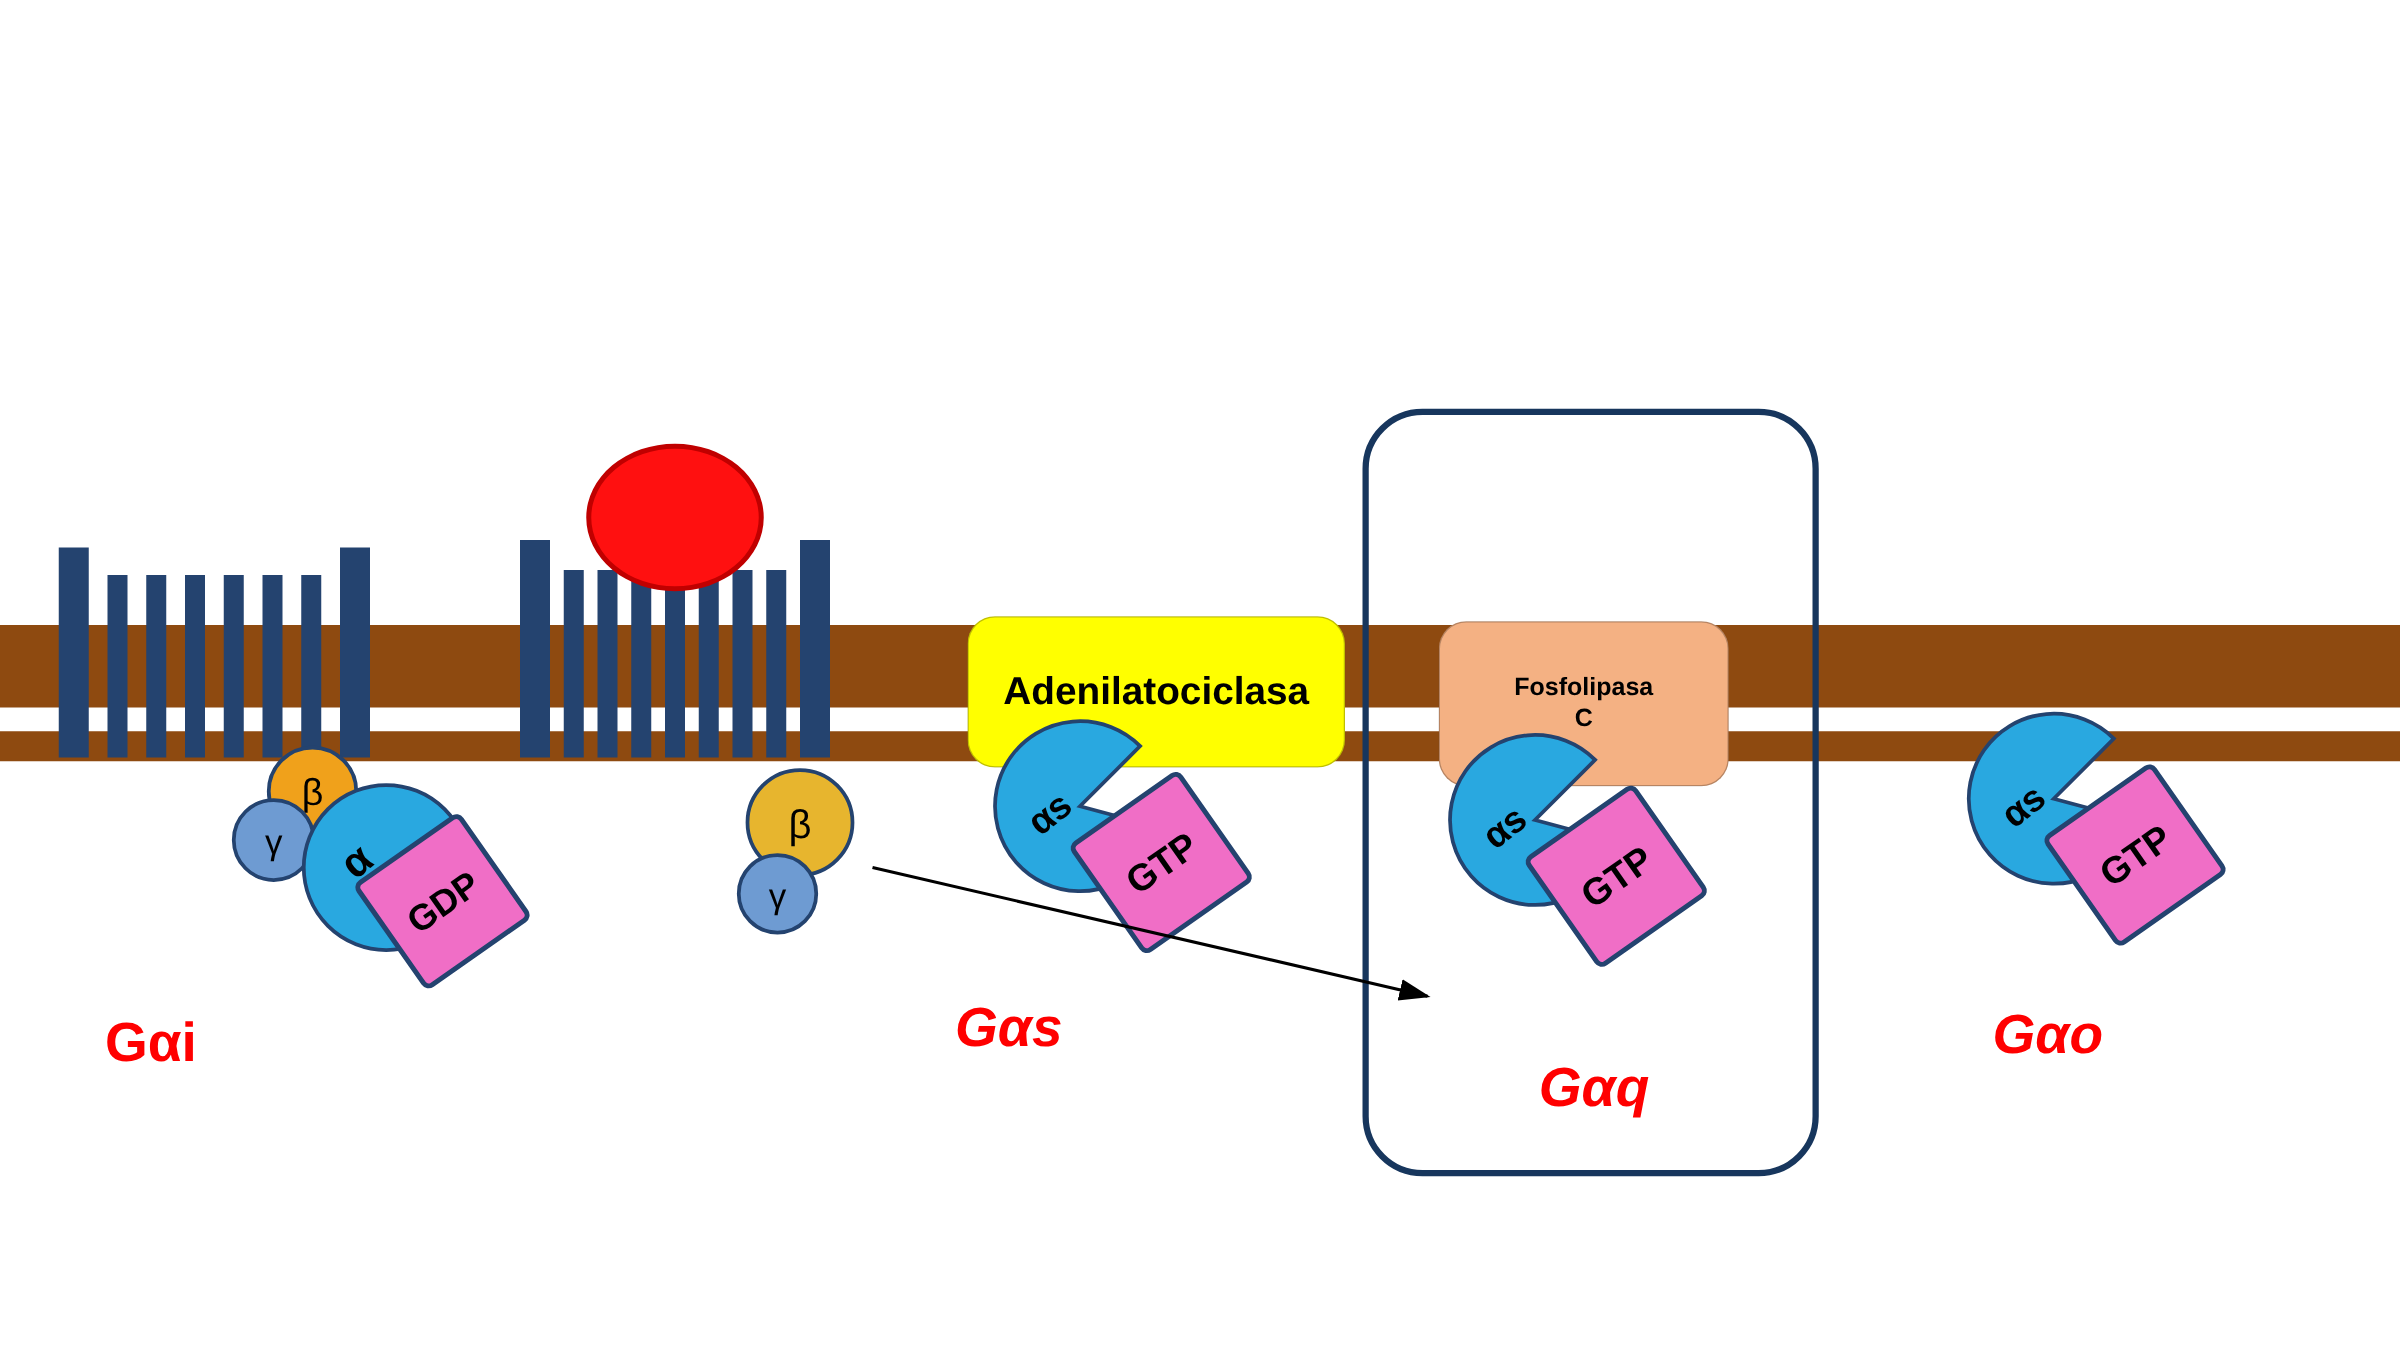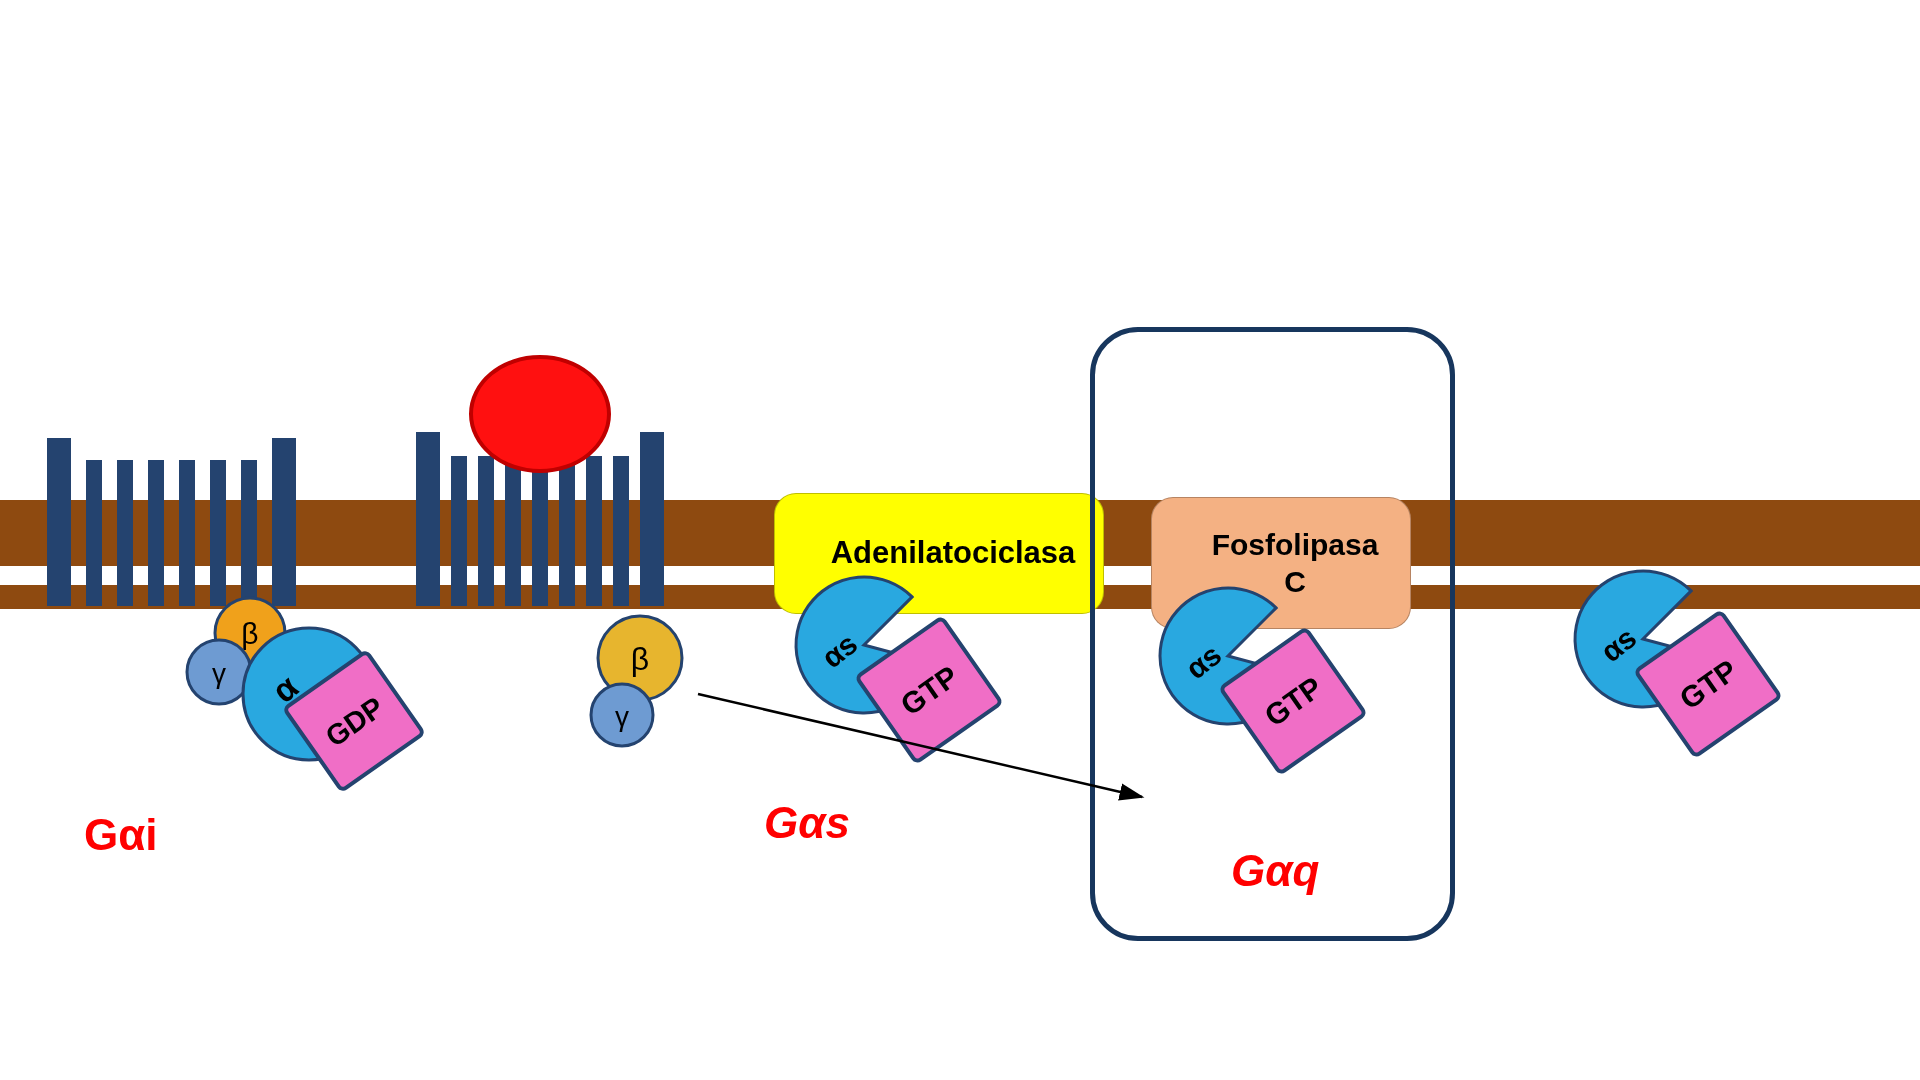--- a/index.html
+++ b/index.html
@@ -24,24 +24,24 @@
   .helix.tall { width:24px; height:100%; }
   
   .ligand {
     position:absolute; left:469px; top:355px; width:134px; height:110px;
     border-radius:50%; background:#FF1010; border:4px solid #C00000;
   }
   
   .enzyme {
     position:absolute; display:flex; flex-direction:column; align-items:center;
     justify-content:center; font-weight:bold; color:#000; text-align:center;
-    border-radius:22px; border:1px solid rgba(0,0,0,0.25); line-height:1.25;padding-left:28px;
+    border-radius:22px; border:1px solid rgba(0,0,0,0.25); line-height:1.25;
   }
   .enzyme.adenilato { left:774px;  top:493px; width:300px; height:119px; background:#FFFF00; font-size:31px; }
-  .enzyme.fosfo     { left:1151px; top:497px; width:230px; height:130px; background:#F4B183; font-size:30px; }
+  .enzyme.fosfo     { left:1151px; top:497px; width:230px; height:130px; background:#F4B183; font-size:20px; }
   .enzyme.guanilil  { left:1464px; top:498px; width:243px; height:129px; background:#92D050; font-size:28px; }
   
   .gsvg { position:absolute; }
   svg text { font-family:"Liberation Sans", sans-serif; fill:#000; }
   
   .highlight {
     position:absolute; left:1090px; top:327px; width:355px; height:604px;
     border:5px solid #17365D; border-radius:48px;
   }
   
@@ -149,15 +149,16 @@
       <marker id="ah" markerWidth="12" markerHeight="10" refX="9" refY="3.5" orient="auto">
         <path d="M0,0 L10,3.5 L0,7 Z" fill="#000"></path>
       </marker>
     </defs>
     <line x1="8" y1="14" x2="452" y2="117" stroke="#000" stroke-width="2.5" marker-end="url(#ah)"></line>
   </svg>
 
   <div class="glabel gai">Gαi</div>
   <div class="glabel gas">Gαs</div>
   <div class="glabel gaq">Gαq</div>
+  <div class="glabel gao">Gαo</div>
 
 
 </div>
 
 </body></html>

